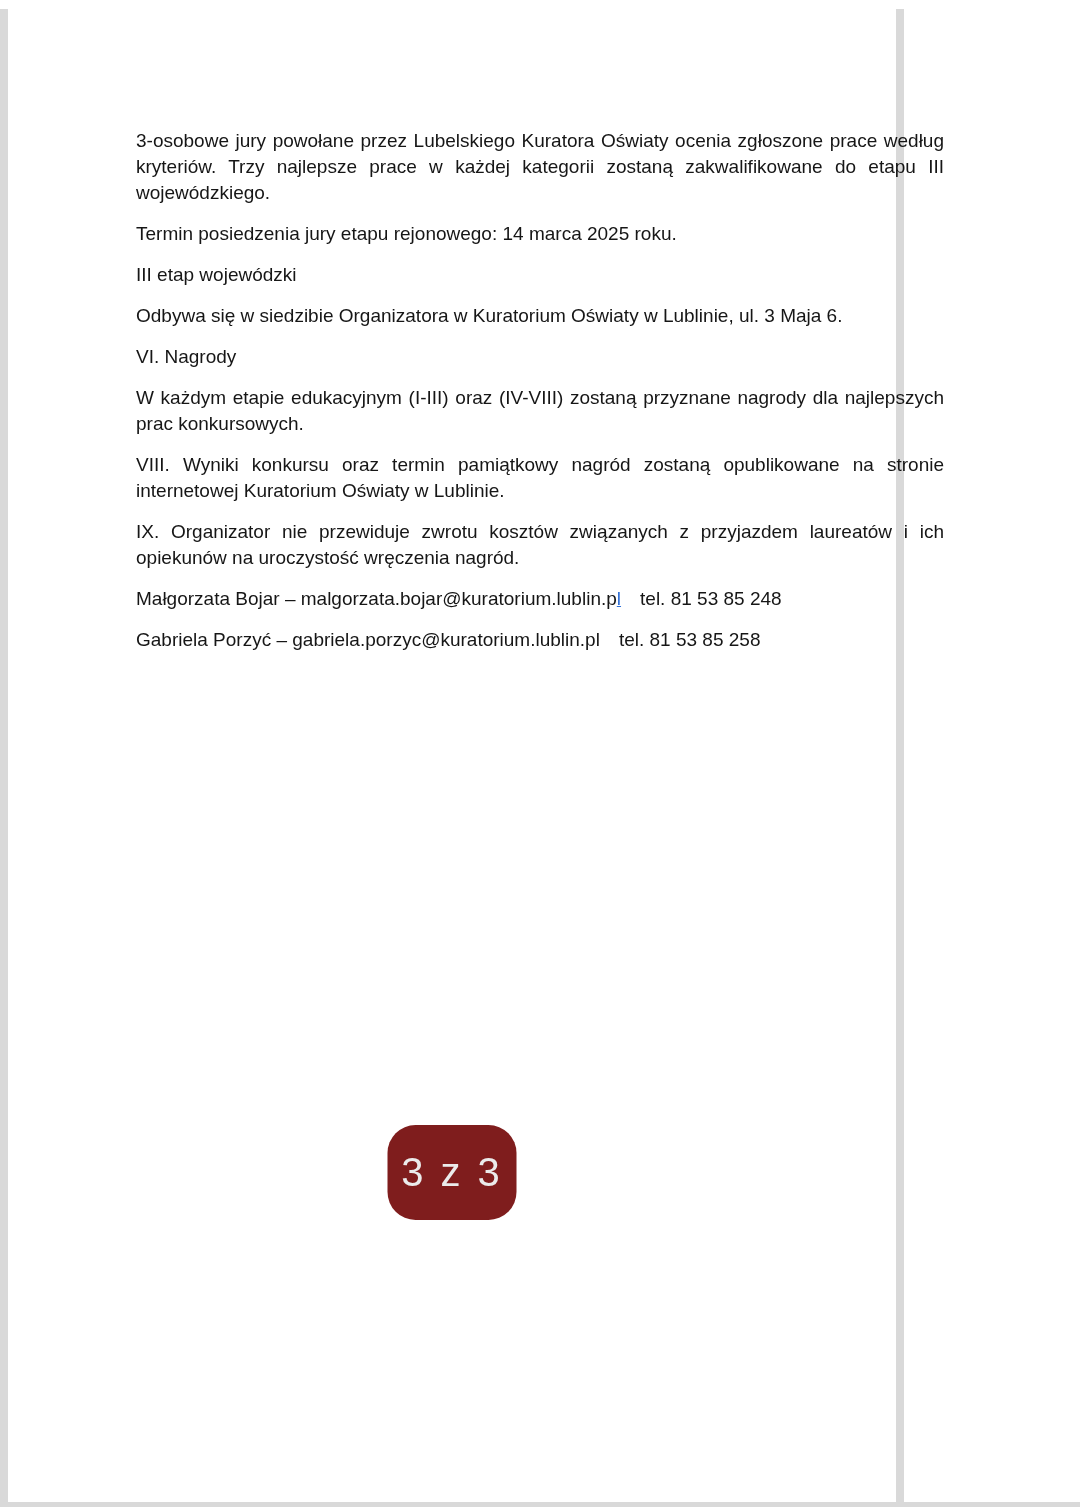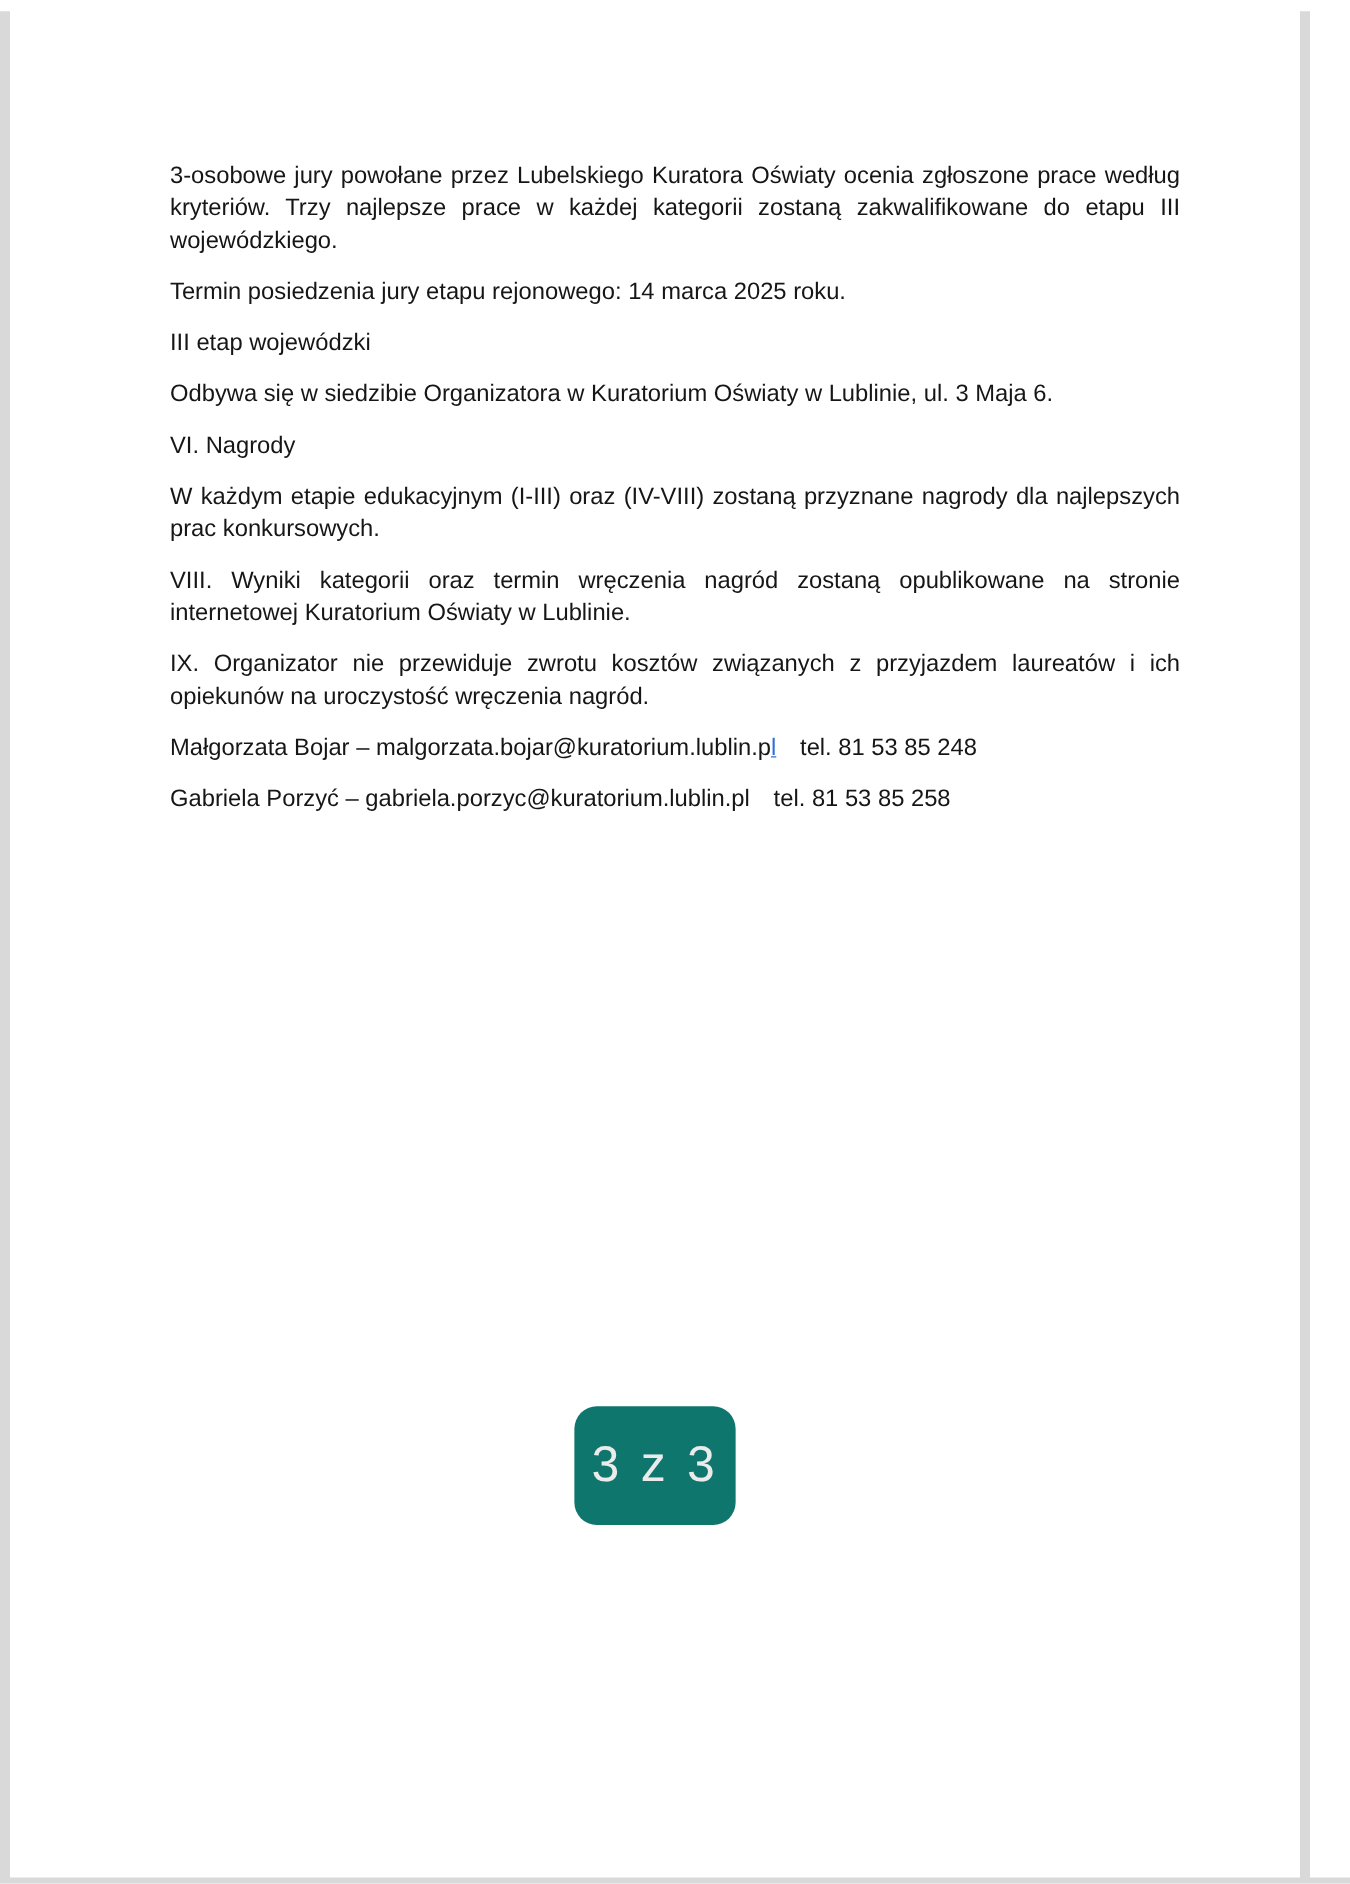--- a/index.html
+++ b/index.html
@@ -6,21 +6,21 @@
     margin: 0;
     padding: 0;
     background: #ffffff;
     width: 1080px;
     height: 1507px;
     overflow: hidden;
     position: relative;
   }
   .viewer {
     position: relative;
-    width: 1048px;
+    width: 904px;
     height: 1507px;
     background: #ffffff;
     font-family: "Liberation Sans", "DejaVu Sans", sans-serif;
   }
   
   .frame-left {
     position: absolute;
     left: 0; top: 9px;
     width: 8px; height: 1494px;
     background: #d9d9d9;
@@ -61,22 +61,22 @@
   .tel {
     margin-left: 19px;
   }
   .page-badge {
     position: absolute;
     left: 50%;
     top: 1125px;
     transform: translateX(-50%);
     width: 129px;
     height: 95px;
-    background: #0f766e;
-    border-radius: 18px;
+    background: #7f1d1d;
+    border-radius: 28px;
     display: flex;
     align-items: center;
     justify-content: center;
     color: #ebebeb;
     font-size: 40px;
     letter-spacing: 3px;
     font-weight: 400;
   }
 </style>
 </head>
@@ -98,21 +98,21 @@
 
     <p>Odbywa się w siedzibie Organizatora w Kuratorium Oświaty w Lublinie, ul. 3 Maja 6.</p>
 
 
     <p>VI. Nagrody</p>
 
     <p class="justified">W każdym etapie edukacyjnym (I-III) oraz (IV-VIII) zostaną przyznane nagrody dla najlepszych prac konkursowych.</p>
 
 
 
-    <p class="justified">VIII. Wyniki kategorii oraz termin wręczenia nagród zostaną opublikowane na stronie internetowej Kuratorium Oświaty w Lublinie.</p>
+    <p class="justified">VIII. Wyniki konkursu oraz termin pamiątkowy nagród zostaną opublikowane na stronie internetowej Kuratorium Oświaty w Lublinie.</p>
 
     <p class="justified">IX. Organizator nie przewiduje zwrotu kosztów związanych z przyjazdem laureatów i ich opiekunów na uroczystość wręczenia nagród.</p>
 
 
     <p><span>Małgorzata Bojar – malgorzata.bojar@kuratorium.lublin.p</span><span class="link-char">l</span><span class="tel">tel. 81 53 85 248</span></p>
 
     <p><span>Gabriela Porzyć – gabriela.porzyc@kuratorium.lublin.pl</span><span class="tel">tel. 81 53 85 258</span></p>
 
   </div>
 

